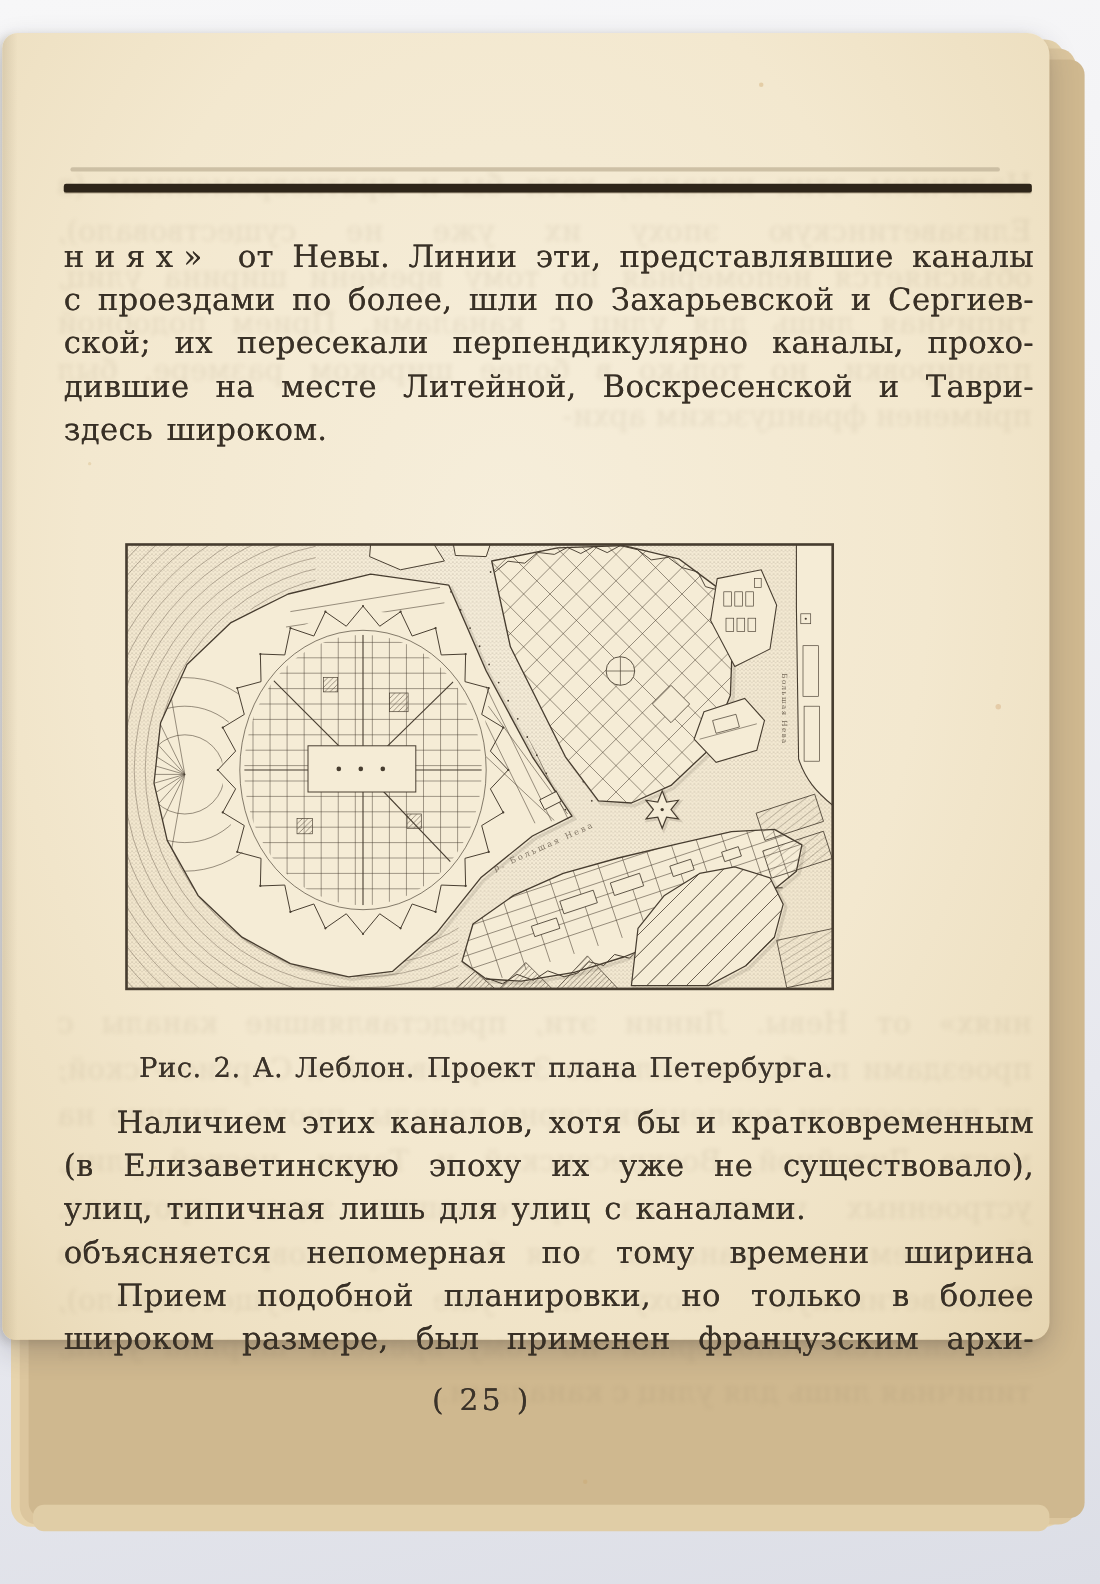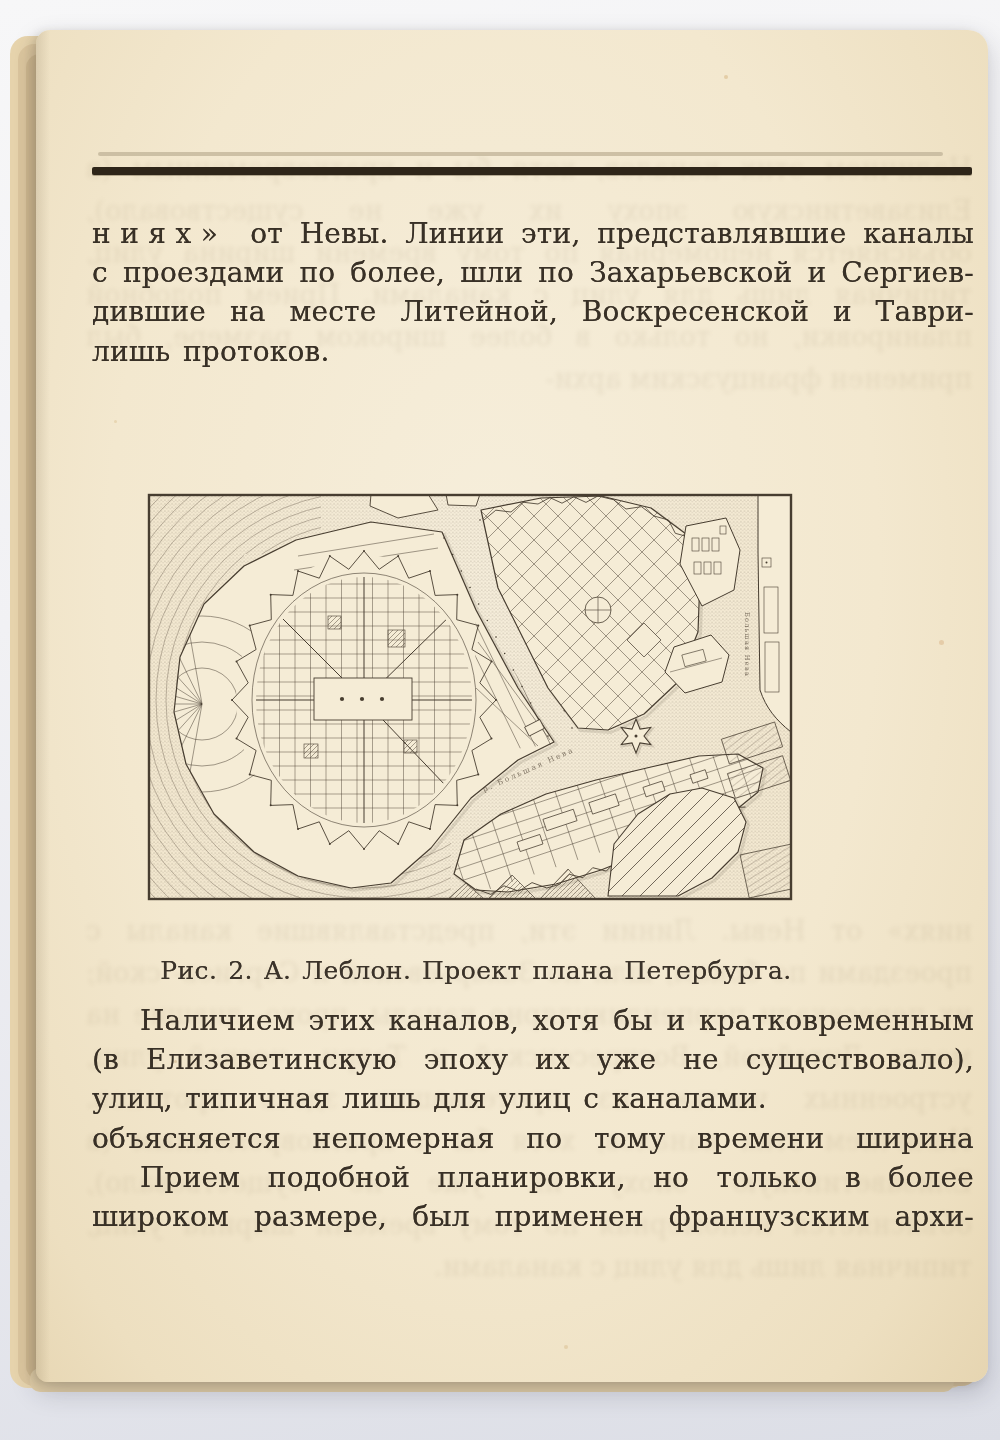--- a/index.html
+++ b/index.html
@@ -5,24 +5,24 @@
   html,body{margin:0;padding:0;}
   body{width:1000px;height:1440px;overflow:hidden;
        font-family:"DejaVu Serif", serif;}
   .stage{position:relative;width:1000px;height:1440px;
        background:linear-gradient(168deg,#f7f7f8 0%,#f1f1f4 38%,#e7e8ee 72%,#dcdee6 100%);}
   .edge{position:absolute;}
   .edge-1{left:10px;top:36px;width:958px;height:1352px;border-radius:18px;background:#e7d4ad;}
   .edge-2{left:18px;top:44px;width:960px;height:1342px;border-radius:16px;background:#dcc69e;}
   .edge-3{left:26px;top:54px;width:960px;height:1326px;border-radius:14px;background:#cfb88f;}
   .edge-bottom{left:30px;top:1368px;width:924px;height:24px;border-radius:10px;background:#e0cda6;}
-  .page{position:absolute;left:2px;top:30px;width:952px;height:1352px;
+  .page{position:absolute;left:2px;top:30px;width:952px;height:1188px;
        border-radius:14px 20px 16px 12px;
        background:radial-gradient(ellipse at 48% 40%,#f6eedb 0%,#f3e8cf 55%,#eddfc0 85%,#e6d5b1 100%);
-       box-shadow:0 10px 26px rgba(40,42,60,.22), -4px 2px 8px rgba(60,50,30,.14);margin-left:34px;}
+       box-shadow:0 10px 26px rgba(40,42,60,.22), -4px 2px 8px rgba(60,50,30,.14);}
   .page::before{content:"";position:absolute;left:0;top:0;bottom:0;width:14px;
        background:linear-gradient(90deg,rgba(90,70,40,.14),rgba(90,70,40,0));
        border-radius:14px 0 0 12px;pointer-events:none;}
   .ghost{position:absolute;left:50px;width:886px;
        font-size:27px;line-height:42px;color:#8d7c5d;opacity:.13;
        filter:blur(2px);transform:scaleX(-1);text-align:justify;
        overflow:hidden;pointer-events:none;}
   .ghost-1{top:118px;height:344px;}
   .ghost-2{top:880px;height:436px;}
   .rule{position:absolute;left:56px;top:122px;width:880px;height:26px;}
@@ -65,22 +65,23 @@
     <div class="ghost ghost-2" aria-hidden="true">ниях» от Невы. Линии эти, представлявшие каналы с проездами по бокам, шли по Захарьевской и Сергиев- ской; их пересекали перпендикулярно каналы, прохо- дившие на месте Литейной, Воскресенской и Таври- ческой улиц, устроенных частью из протекавших здесь протоков. Наличием этих каналов, хотя бы и кратковременным (в Елизаветинскую эпоху их уже не существовало), объясняется непомерная по тому времени ширина улиц, типичная лишь для улиц с каналами.</div>
 
     <div class="rule">
       <div class="rule-thin"></div>
       <div class="rule-thick"></div>
     </div>
 
     <div class="textblock tb1">
       <div class="ln j"><span class="lead">ниях»</span> <span>от Невы. Линии эти, представлявшие каналы</span></div>
       <div class="ln j">с проездами по более, шли по Захарьевской и Сергиев-</div>
+      <div class="ln j">ской; их пересекали перпендикулярно каналы, прохо-</div>
       <div class="ln j">дившие на месте Литейной, Воскресенской и Таври-</div>
-      <div class="ln">лишь протоков.</div>
+      <div class="ln">здесь широком.</div>
     </div>
 
     <figure class="figure">
       <svg id="plan-svg" viewBox="0 0 648 410">
         <defs>
           <clipPath id="frameClip">
               <rect x="3" y="3" width="642" height="404"></rect>
             </clipPath>
           <pattern id="stip" width="3.6" height="3.6" patternUnits="userSpaceOnUse">
             <circle cx="0.9" cy="0.9" r="0.55" fill="#5b5042" opacity="0.55"></circle>
@@ -419,20 +420,21 @@
 
     <div class="textblock tb2">
       <div class="ln j ind">Наличием этих каналов, хотя бы и кратковременным</div>
       <div class="ln j">(в Елизаветинскую эпоху их уже не существовало),</div>
       <div class="ln">улиц, типичная лишь для улиц с каналами.</div>
       <div class="ln j">объясняется непомерная по тому времени ширина</div>
       <div class="ln j ind">Прием подобной планировки, но только в более</div>
       <div class="ln j">широком размере, был применен французским архи-</div>
     </div>
 
+    <div class="pagenum">( 25 )</div>
 
     <span class="fox" style="left:688px;top:45px;width:4px;height:4px;background:#c99a5a;opacity:.35"></span>
     <span class="fox" style="left:903px;top:610px;width:5px;height:5px;background:#c9915a;opacity:.3"></span>
     <span class="fox" style="left:138px;top:1030px;width:3px;height:3px;background:#b98a50;opacity:.3"></span>
     <span class="fox" style="left:758px;top:1150px;width:4px;height:4px;background:#c9a05a;opacity:.25"></span>
     <span class="fox" style="left:78px;top:390px;width:3px;height:3px;background:#c9a05a;opacity:.25"></span>
     <span class="fox" style="left:528px;top:1315px;width:4px;height:4px;background:#caa266;opacity:.3"></span>
   </div>
 </div>
 

